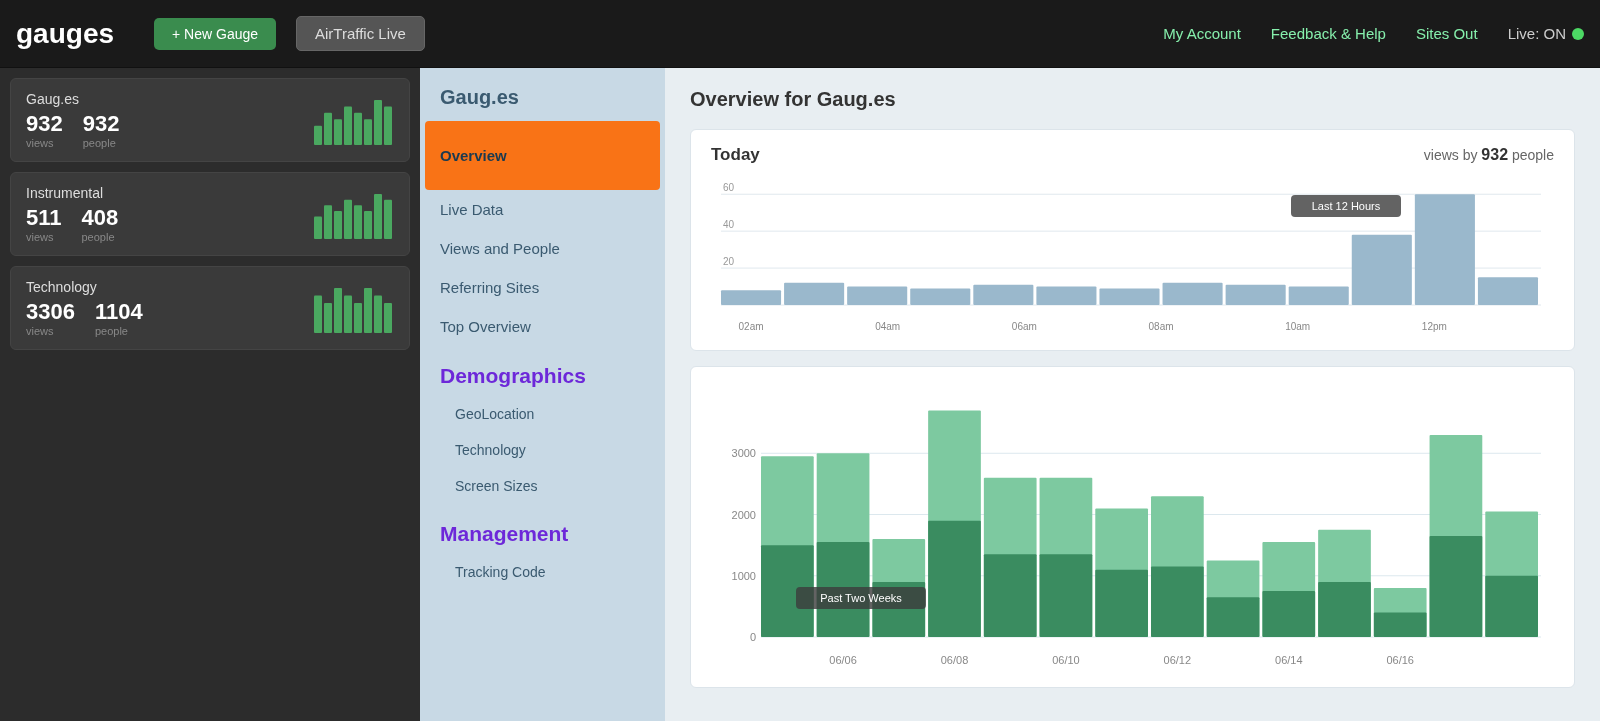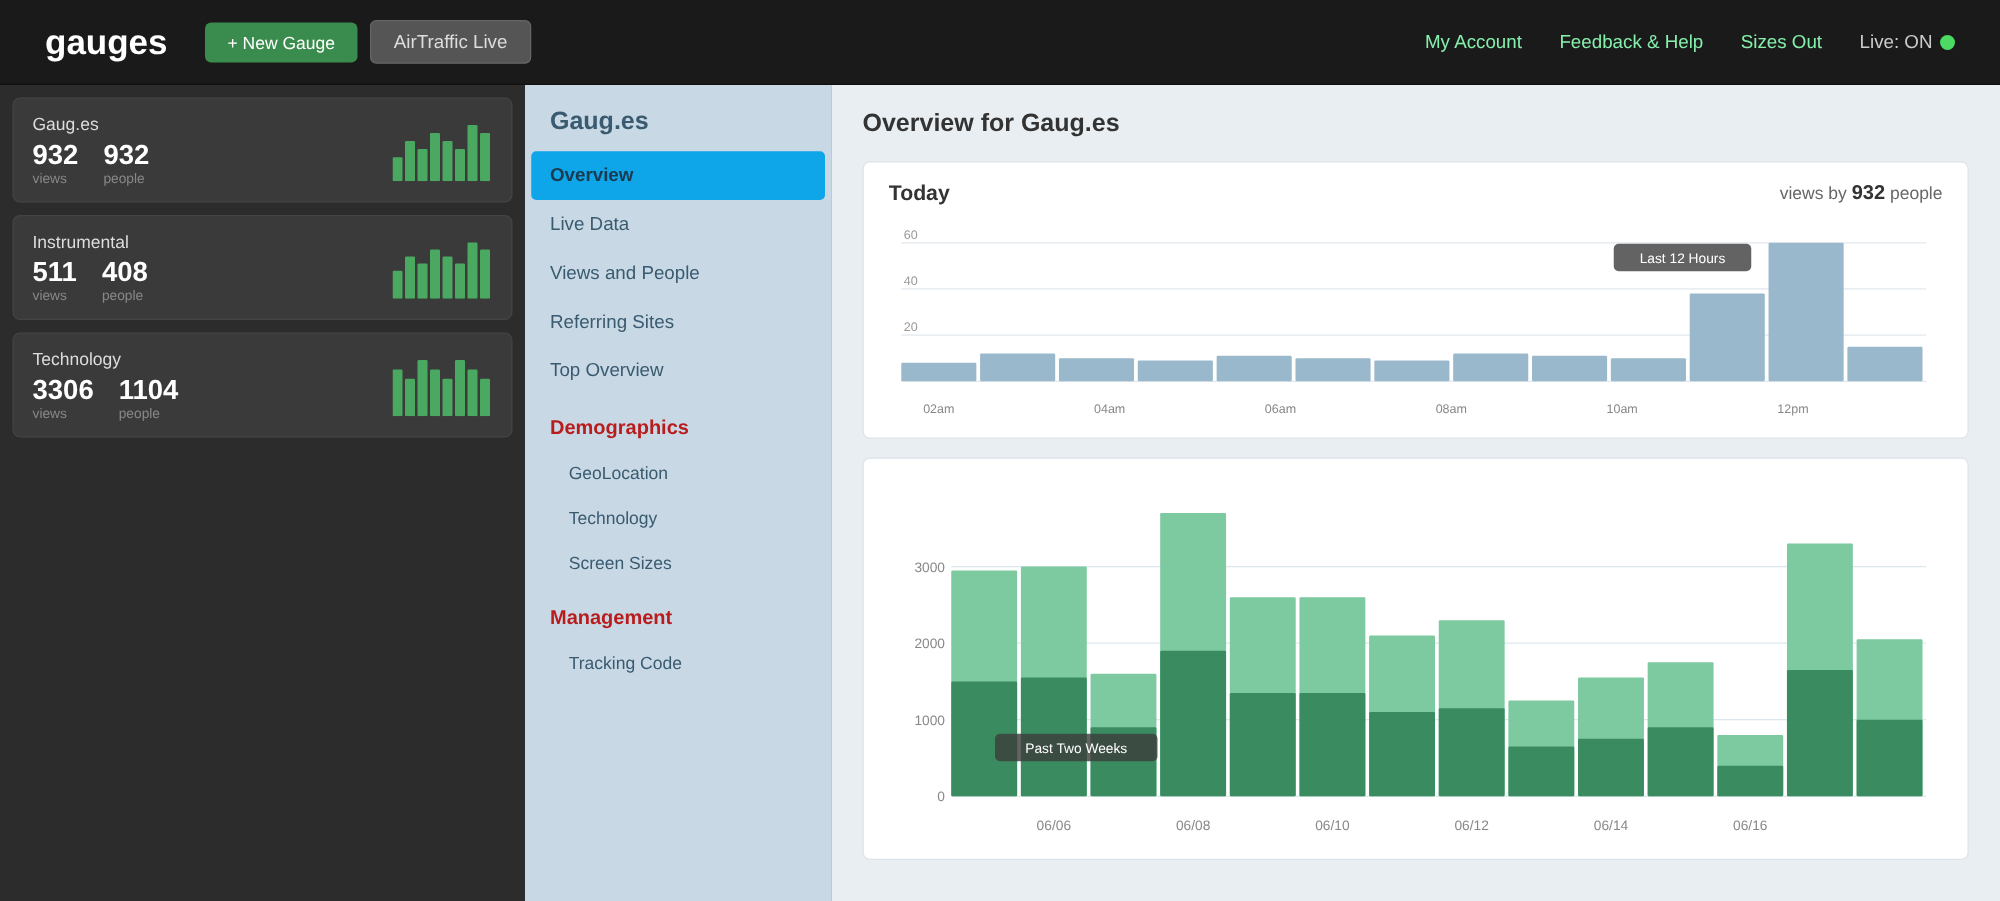--- a/index.html
+++ b/index.html
@@ -4,22 +4,23 @@
   <style>
     * { margin: 0; padding: 0; box-sizing: border-box; }
     body { font-family: 'Helvetica Neue', Helvetica, Arial, sans-serif; background: #2c2c2c; width: 1600px; height: 721px; overflow: hidden; }
 
     
     #header {
       background: #1a1a1a;
       height: 68px;
       display: flex;
       align-items: center;
-      padding: 0 36px;
+      padding: 0 16px;
       border-bottom: 1px solid #111;
+      gap: 10px;
     }
     #logo {
       font-size: 28px;
       font-weight: bold;
       color: #fff;
       margin-right: 30px;
     }
     #new-gauge-btn {
       background: #3a8c4e;
       color: #fff;
@@ -140,31 +141,31 @@
     }
     .nav-item {
       display: block;
       padding: 11px 20px;
       font-size: 15px;
       color: #3a5a70;
       cursor: pointer;
       text-decoration: none;
     }
     .nav-item.active {
-      background: #0ea5e9;
+      background: #f97316;
       color: #1a3a50;
       font-weight: 600;
       border-radius: 4px;
       margin: 0 5px;
-      padding: 11px 15px;
+      padding: 26px 15px;
     }
     .nav-section-title {
-      font-size: 16px;
-      font-weight: bold;
-      color: #b91c1c;
+      font-size: 21px;
+      font-weight: bold;
+      color: #6d28d9;
       padding: 18px 20px 8px 20px;
     }
     .nav-sub-item {
       display: block;
       padding: 10px 20px 10px 35px;
       font-size: 14px;
       color: #3a5a70;
       cursor: pointer;
       text-decoration: none;
     }
@@ -222,21 +223,21 @@
 </head>
 <body>
 
 <div id="header">
   <div id="logo">gauges</div>
   <button id="new-gauge-btn">+ New Gauge</button>
   <button id="airtraffic-btn">AirTraffic Live</button>
   <div id="header-right">
     <a class="header-link">My Account</a>
     <a class="header-link">Feedback &amp; Help</a>
-    <a class="header-link">Sizes Out</a>
+    <a class="header-link">Sites Out</a>
     <div id="live-indicator">
       <span>Live: ON</span>
       <span class="live-dot"></span>
     </div>
   </div>
 </div>
 
 <div id="main">
 
   <div id="gauge-list">

